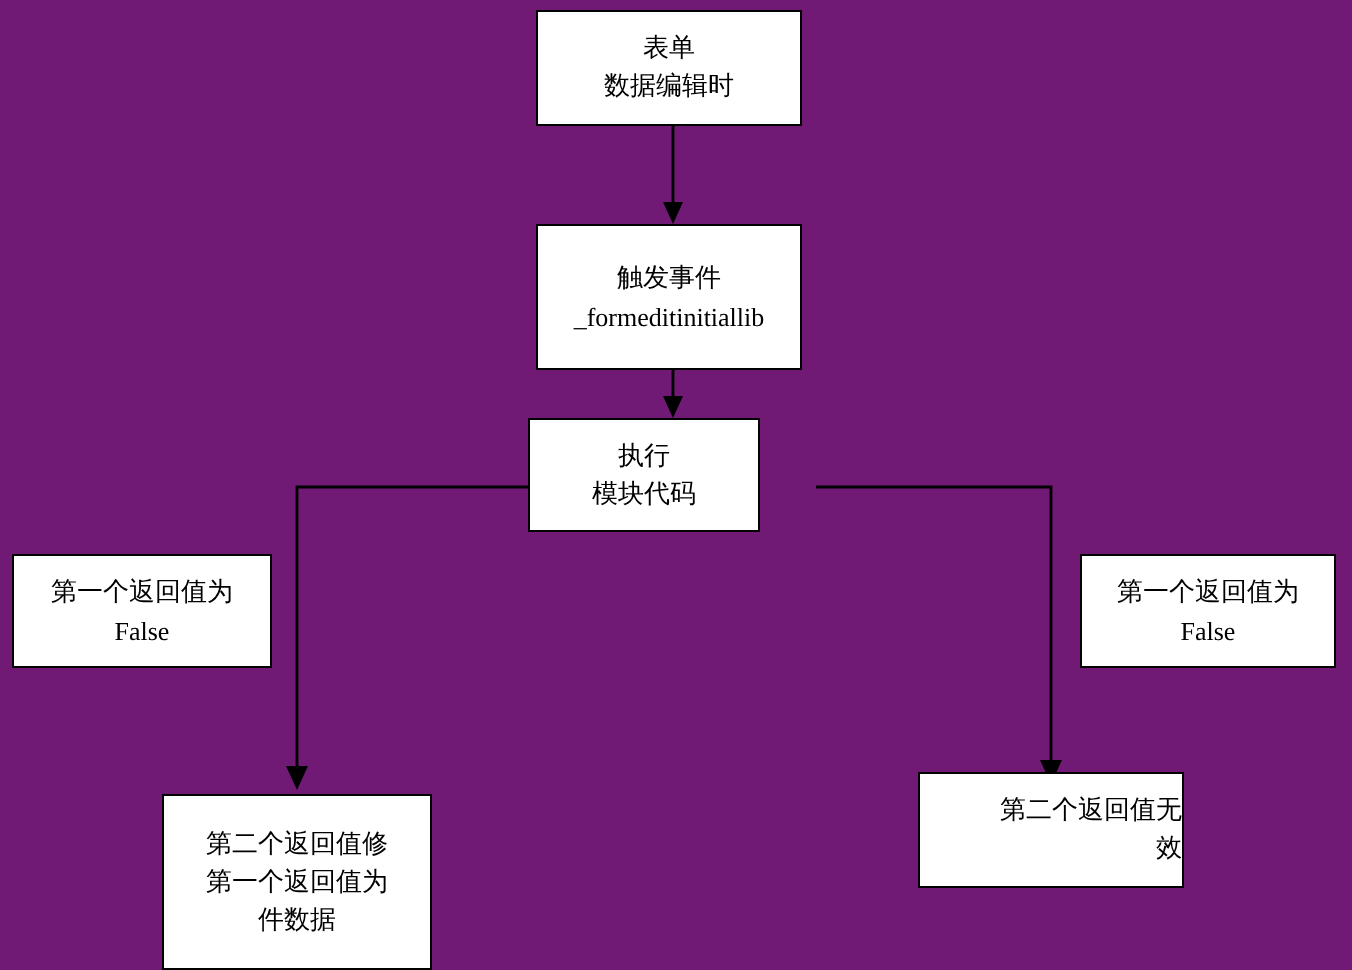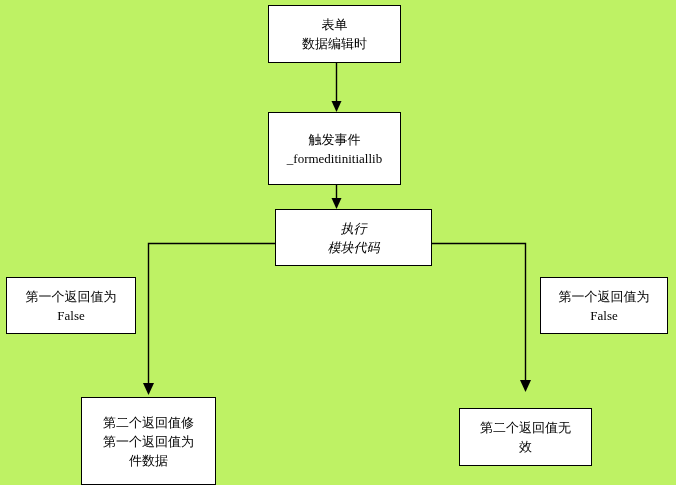--- a/index.html
+++ b/index.html
@@ -7,21 +7,21 @@
     padding: 0;
     background: #ffffff;
   }
   body {
     font-family: "Liberation Sans", "DejaVu Sans", sans-serif;
   }
   #canvas {
     position: relative;
     width: 676px;
     height: 485px;
-    background: #bef264;
+    background: #701a75;
     overflow: hidden;
   }
   .node {
     position: absolute;
     box-sizing: border-box;
     border: 1px solid #000000;
     background: #ffffff;
     display: flex;
     flex-direction: column;
     align-items: center;
@@ -41,25 +41,25 @@
     font-family: Liberation Serif, serif;
     font-size: 13px;
   }
   .node .serif-val {
     font-family: "Liberation Serif", "DejaVu Serif", serif;
     font-size: 13px;
   }
   
   #node-form-edit      { left: 268px; top: 5px;   width: 133px; height: 58px; }
   #node-trigger-event  { left: 268px; top: 112px; width: 133px; height: 73px; }
-  #node-exec-module    { left: 275px; top: 209px; width: 157px; height: 57px; font-style: italic; }
+  #node-exec-module    { left: 264px; top: 209px; width: 116px; height: 57px; }
   #node-first-true     { left: 6px;   top: 277px; width: 130px; height: 57px; }
   #node-first-false    { left: 540px; top: 277px; width: 128px; height: 57px; }
   #node-second-modify  { left: 81px;  top: 397px; width: 135px; height: 88px; }
-  #node-second-invalid { left: 459px; top: 408px; width: 133px; height: 58px; }
+  #node-second-invalid { left: 459px; top: 386px; width: 133px; height: 58px; align-items: flex-end; }
 
   
   #connectors {
     position: absolute;
     left: 0;
     top: 0;
     width: 676px;
     height: 485px;
     z-index: 1;
   }

